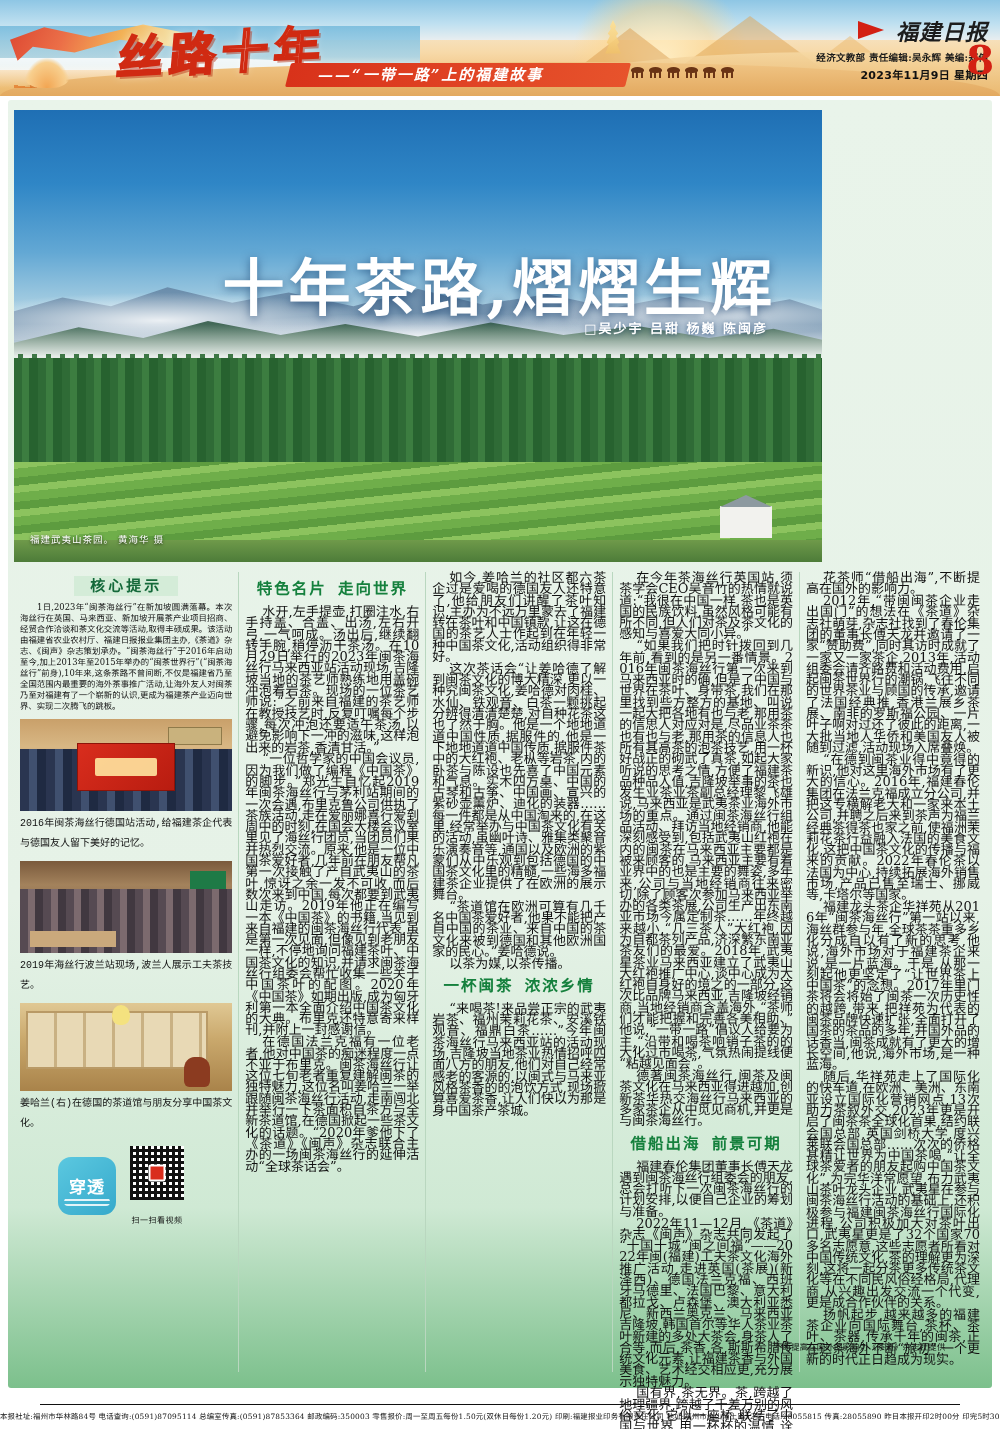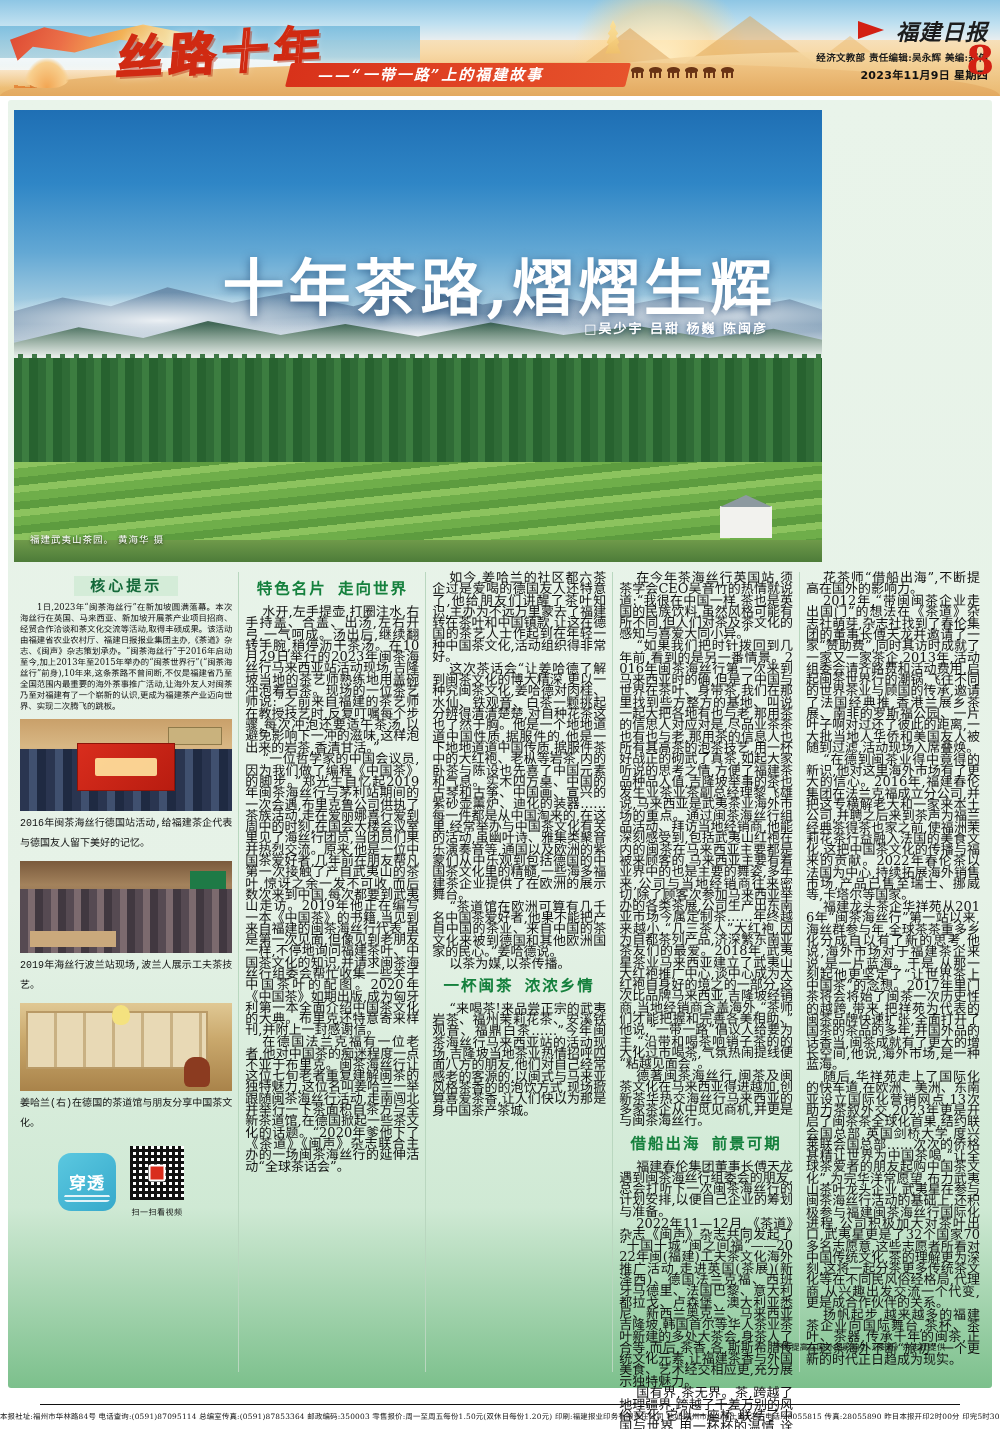--- a/index.html
+++ b/index.html
@@ -239,21 +239,21 @@
     background:repeating-linear-gradient(0deg,rgba(255,255,255,.85) 0 2px,transparent 2px 5px);
     border-radius:4px;}
   .qr-wrap{text-align:center;}
   .qr-img{width:54px;height:54px;position:relative;background:#fff;
     background-image:
       repeating-linear-gradient(0deg,#111 0 3px,transparent 3px 6px),
       repeating-linear-gradient(90deg,#111 0 3px,transparent 3px 6px);
     background-size:6px 6px,6px 6px;}
   .qr-img:after{content:"";position:absolute;left:50%;top:50%;transform:translate(-50%,-50%);
     width:13px;height:13px;background:#d92d1d;border:2px solid #fff;border-radius:2px;}
-  .qr-cap{font-size:8px;margin-top:6px;color:#111;letter-spacing:.5px;
+  .qr-cap{font-size:8px;margin-top:14px;color:#111;letter-spacing:.5px;
     font-family:Liberation Mono, monospace;white-space:nowrap;}
 
   .source-note{
     position:absolute;right:22px;bottom:20px;width:190px;text-align:left;
     font-family:"DejaVu Serif","Liberation Serif",serif;
     font-size:8.4px;color:#111;letter-spacing:.2px;
   }
 
   
   .footer-rule{position:absolute;left:40px;top:1404px;width:920px;height:1px;background:#111;}

